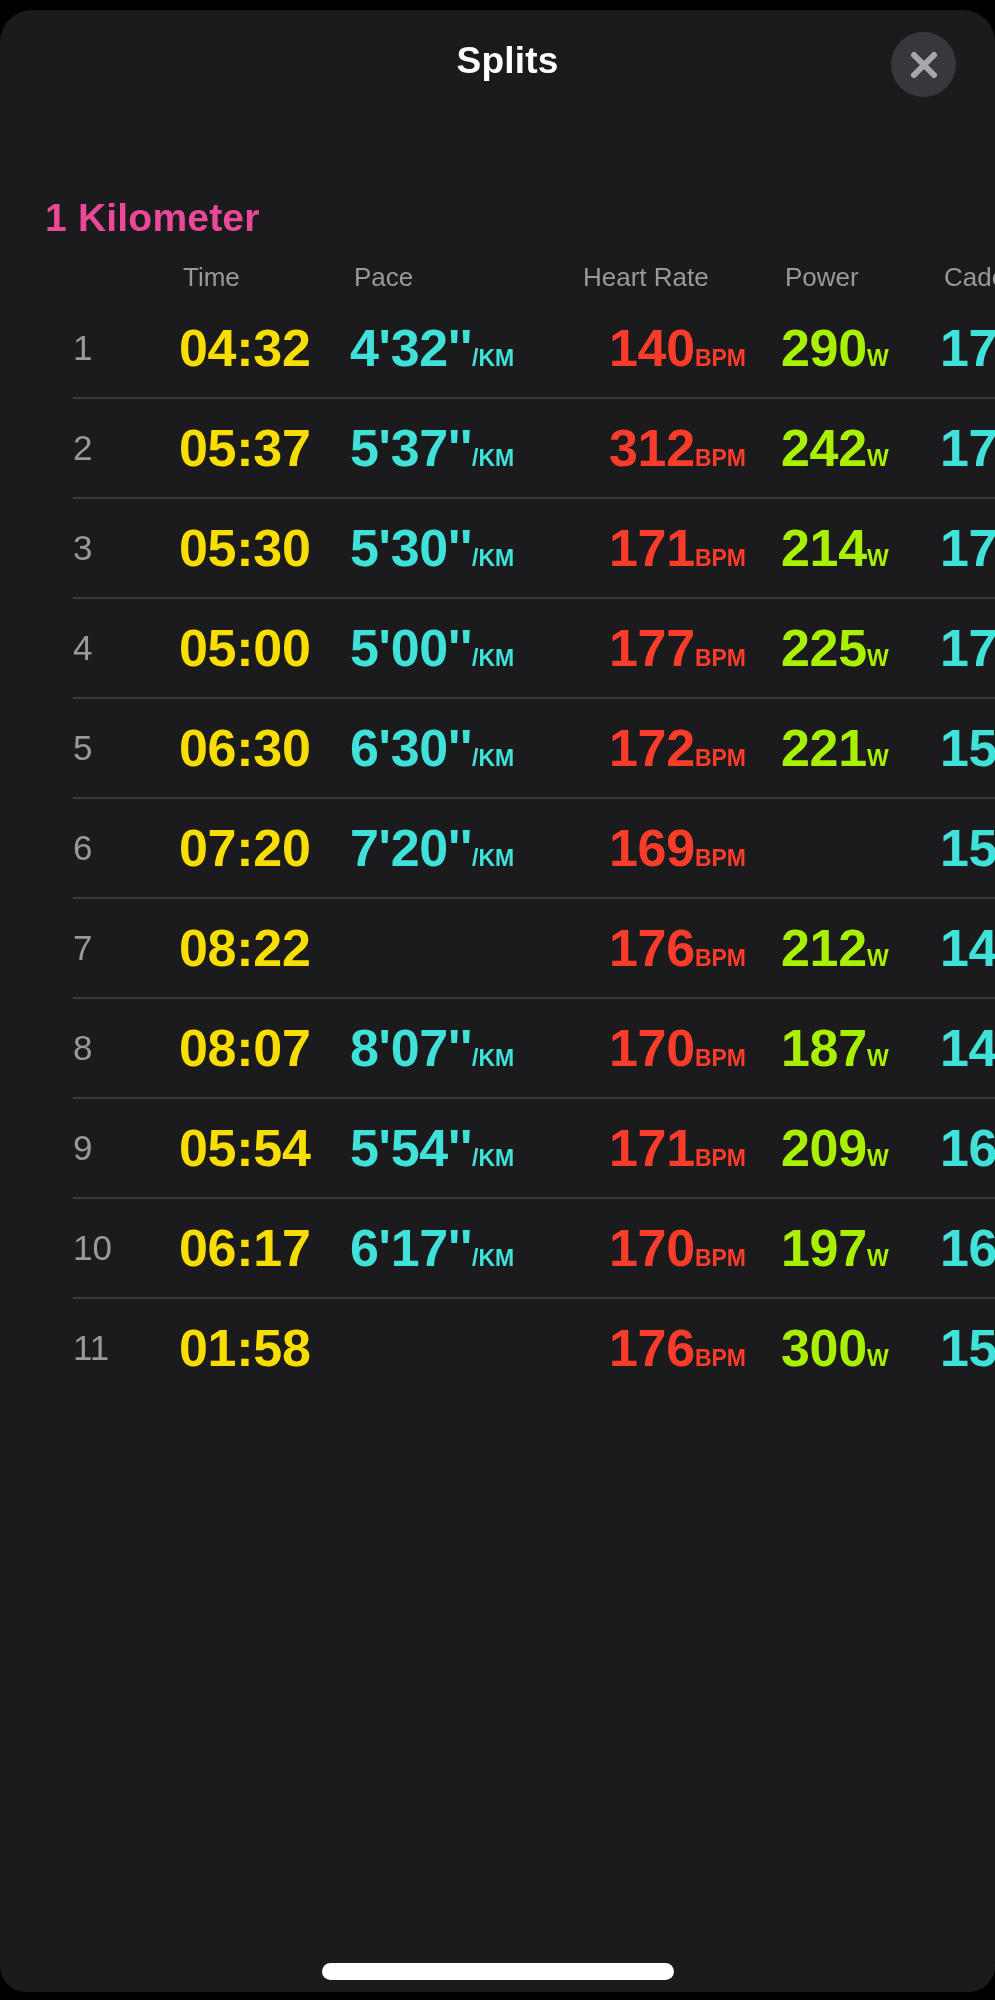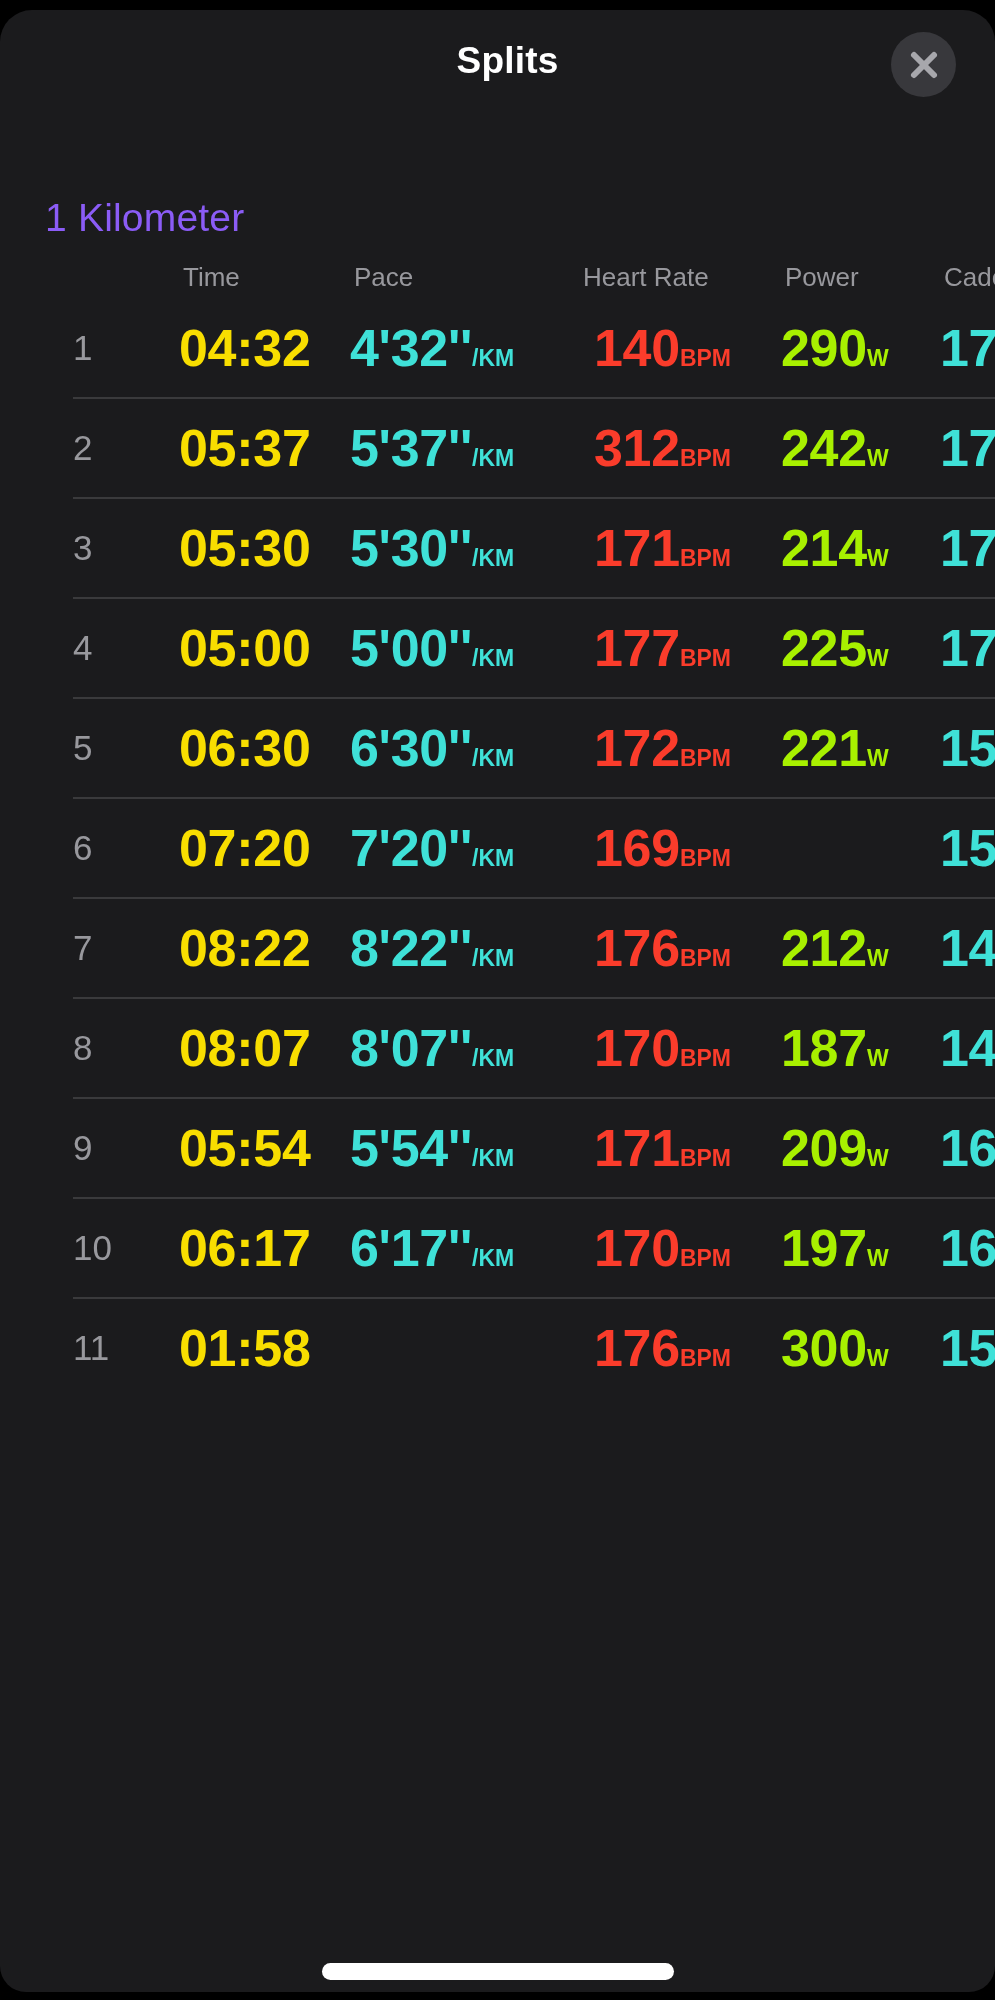--- a/index.html
+++ b/index.html
@@ -61,23 +61,23 @@
     cursor: pointer;
     display: flex;
     align-items: center;
     justify-content: center;
   }
   .close-btn svg { display: block; }
   .section-title {
     position: absolute;
     top: 186px;
     left: 45px;
-    color: #8b5cf6;
+    color: #ec4899;
     font-size: 39px;
-    font-weight: 400;
+    font-weight: 700;
     letter-spacing: 0.2px;
   }
   .col-headers {
     position: absolute;
     top: 252px;
     left: 4px;
     right: 0;
     height: 34px;
     color: var(--gray, #98989D);
     font-size: 26px;
@@ -121,21 +121,21 @@
   .cell .unit { font-size: 23px; letter-spacing: 0; }
   .cell.index {
     left: 73px;
     font-size: 35px;
     font-weight: 400;
     color: var(--gray, #98989D);
     letter-spacing: 0;
   }
   .cell.time    { left: 179px; color: var(--time, #F8DE00); }
   .cell.pace    { left: 350px; color: var(--pace, #3FE1D8); }
-  .cell.hr      { left: 594px; color: var(--heart-rate, #FA3C2B); text-align: right; }
+  .cell.hr      { left: 609px; color: var(--heart-rate, #FA3C2B); text-align: right; }
   .cell.power   { left: 781px; color: var(--power, #A8F000); text-align: center; }
   .cell.cadence { left: 940px; color: var(--cadence, #3FE1D8); }
   .home-indicator {
     position: absolute;
     left: 50%;
     transform: translateX(-50%);
     bottom: 20px;
     width: 352px;
     height: 17px;
     border-radius: 9px;
@@ -281,23 +281,20 @@
     <span class="cell cadence">
       <span class="val">152</span>
     </span>
   </div>
 
   <div class="row">
     <span class="cell index">7</span>
     <span class="cell time">
       <span class="val">08:22</span>
     </span>
-    <span class="cell pace">
-      <span class="val">8'22''</span><span class="unit">/KM</span>
-    </span>
     <span class="cell hr">
       <span class="val">176</span><span class="unit">BPM</span>
     </span>
     <span class="cell power">
       <span class="val">212</span><span class="unit">W</span>
     </span>
     <span class="cell cadence">
       <span class="val">140</span>
     </span>
   </div>

